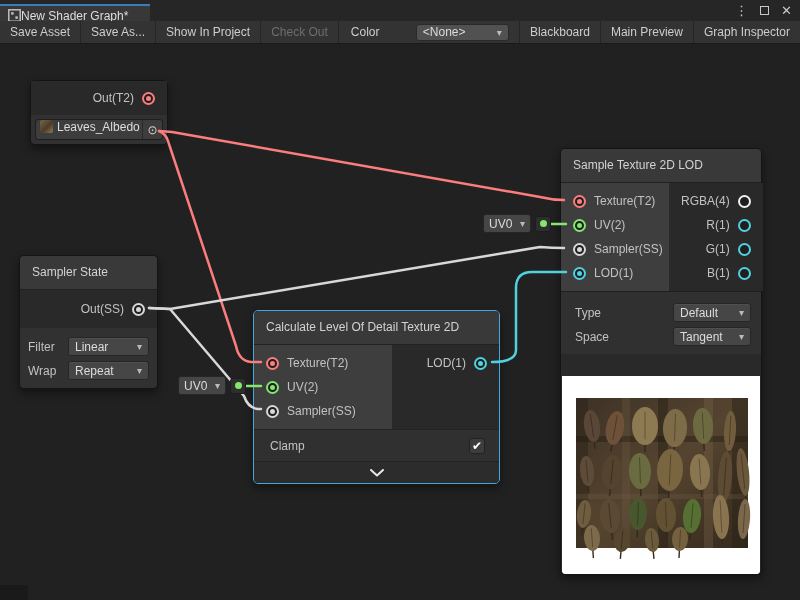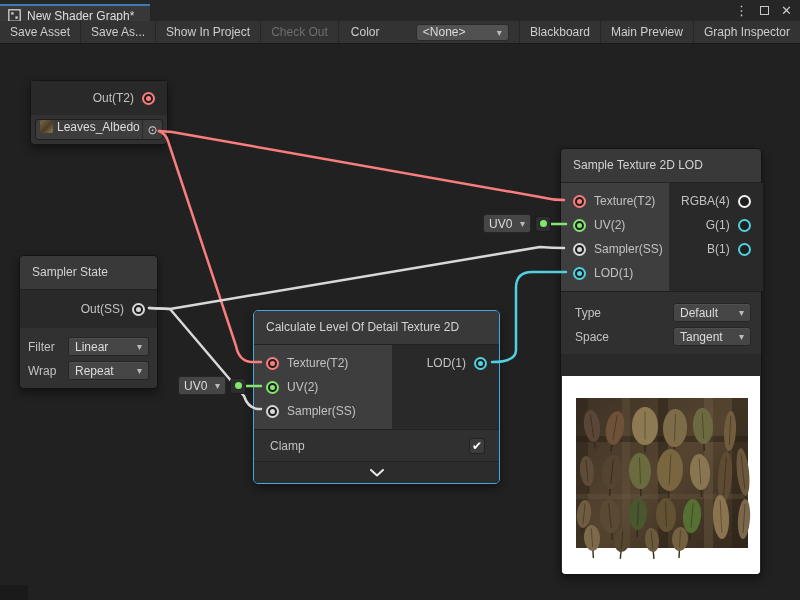--- a/index.html
+++ b/index.html
@@ -3,21 +3,21 @@
 <meta charset="utf-8">
 <style>
   * { margin:0; padding:0; box-sizing:border-box; }
   html,body { background:#111; }
   .app { position:relative; width:800px; height:600px; background:#212121; overflow:hidden;
          font-family:"Liberation Sans", sans-serif; -webkit-font-smoothing:antialiased; }
 
   
   .titlebar { position:absolute; top:0; left:0; right:0; height:21px; background:#262626; }
   .tab { position:absolute; left:0; top:4px; width:150px; height:21px; background:#383838;
-         border-top:2px solid #3a7bba; display:flex; align-items:center; gap:6px;
+         border-top:2px solid #3a7bba; display:flex; align-items:center; gap:0;
          padding:0 8px; color:#dedede; font-size:12px; }
   .tab-icon { width:13px; height:13px; flex:none; }
   .win-controls { position:absolute; right:8px; top:0; height:21px; display:flex;
                   align-items:center; gap:12px; color:#c8c8c8; font-size:13px; }
   .win-box { width:9px; height:9px; border:1.5px solid #c8c8c8; }
 
   
   .toolbar { position:absolute; top:21px; left:0; right:0; height:23px; background:#333333;
              border-bottom:1px solid #1a1a1a; display:flex; align-items:stretch;
              font-size:12px; color:#cdcdcd; }
@@ -240,20 +240,24 @@
         </div>
         <div class="port-row">
           <span class="port connected cyan"></span>
           <span class="plabel">LOD(1)</span>
         </div>
       </div>
       <div class="out-panel" style="width:94px;">
         <div class="port-row out">
           <span class="plabel">RGBA(4)</span>
           <span class="port white"></span>
+        </div>
+        <div class="port-row out">
+          <span class="plabel">R(1)</span>
+          <span class="port cyan"></span>
         </div>
         <div class="port-row out">
           <span class="plabel">G(1)</span>
           <span class="port cyan"></span>
         </div>
         <div class="port-row out">
           <span class="plabel">B(1)</span>
           <span class="port cyan"></span>
         </div>
       </div>

